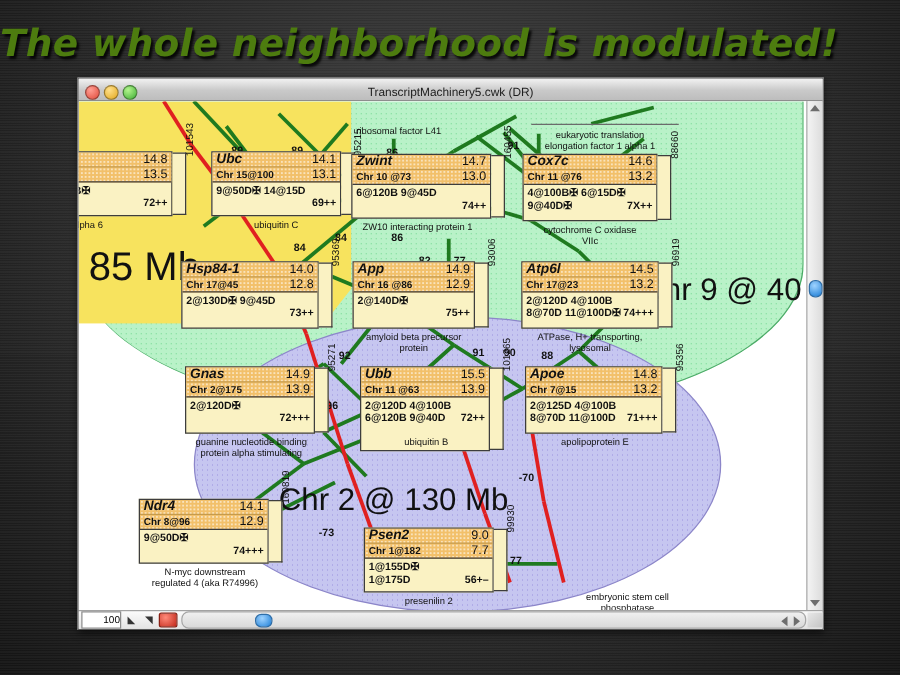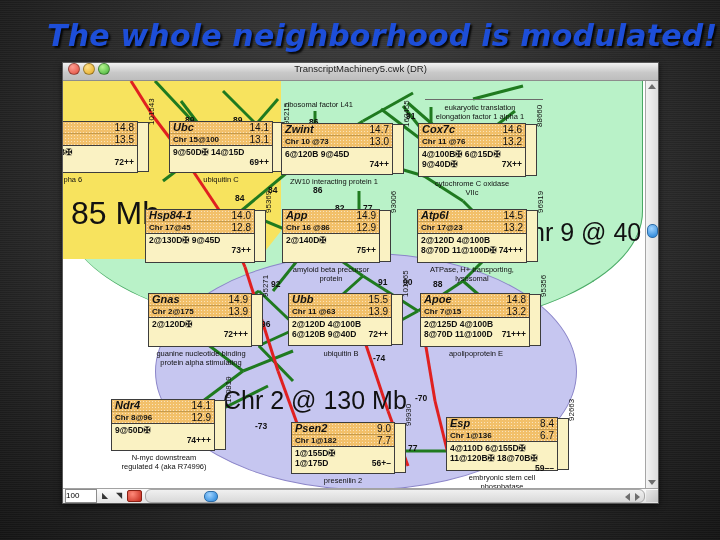--- a/index.html
+++ b/index.html
@@ -10,39 +10,38 @@
       radial-gradient(ellipse at 50% 38%, #4a4a4a 0%, #343434 38%, #1e1e1e 78%, #141414 100%);
     font-family:"Liberation Sans", sans-serif;
   }
   #slide{position:relative;width:720px;height:540px;}
 
   
   #slide-title{
     position:absolute;left:0;top:18px;width:616px;text-align:center;
     font-family:"DejaVu Sans","Liberation Sans",sans-serif;
     font-style:italic;font-weight:bold;font-size:30px;
-    color:#1d4ed8;letter-spacing:.2px;
+    color:#4d7c0f;letter-spacing:.2px;
     text-shadow:2px 2px 2px rgba(0,0,0,.85);
     white-space:nowrap;
-    padding-left:47px;
   }
 
   
   #window{
     position:absolute;left:62px;top:62px;width:595px;height:440px;
     border:1px solid #5a5a5a;
     box-shadow:0 2px 6px rgba(0,0,0,.6);
     background:#fff;
     display:flex;flex-direction:column;
   }
   #titlebar{
     height:17px;flex:0 0 17px;position:relative;
     background:linear-gradient(#f2f2f2,#c9c9c9 55%,#bdbdbd);
     border-bottom:1px solid #8d8d8d;
-    display:flex;align-items:flex-start;
+    display:flex;align-items:flex-end;
   }
   .traffic{display:flex;gap:3px;margin-left:5px;}
   .dot{width:10px;height:10px;border-radius:50%;border:1px solid rgba(0,0,0,.35);}
   .dot.red{background:radial-gradient(circle at 35% 30%,#ff9e93,#e04a3a);}
   .dot.yellow{background:radial-gradient(circle at 35% 30%,#ffe08a,#e3a81f);}
   .dot.green{background:radial-gradient(circle at 35% 30%,#b4f58e,#3fae35);}
   #window-title{
     position:absolute;left:0;right:0;text-align:center;
     font-size:9.5px;color:#1d1d1d;font-family:"Liberation Sans",sans-serif;
   }
@@ -66,21 +65,21 @@
   #vs-down{bottom:3px;border-left:4px solid transparent;border-right:4px solid transparent;border-top:5px solid #6d6d6d;}
 
   
   #bottombar{
     flex:0 0 14px;height:14px;display:flex;align-items:center;
     background:linear-gradient(#fbfbfb,#e3e3e3);
     border-top:1px solid #a2a2a2;
   }
   #zoom-field{
     width:30px;height:12px;margin-left:2px;border:1px solid #8c8c8c;background:#fff;
-    font-size:8px;line-height:12px;text-align:left;color:#000;
+    font-size:8px;line-height:12px;text-align:right;color:#000;
   }
   .bb-icon{margin-left:2px;font-size:8px;color:#333;line-height:12px;}
   #zoom-out-icon,#zoom-in-icon{width:12px;text-align:center;}
   #color-icon{width:13px;height:10px;margin-left:2px;border-radius:2px;
     background:radial-gradient(circle at 35% 30%,#ff8a7a,#c2281a);border:1px solid #8a2014;}
   #hscroll{
     flex:1 1 auto;height:12px;margin:0 1px 0 3px;position:relative;
     background:linear-gradient(#f0f0f0,#d9d9d9);border:1px solid #a6a6a6;border-radius:6px;
   }
   #hthumb{position:absolute;top:1px;left:58px;width:12px;height:9px;border-radius:5px;
@@ -291,21 +290,21 @@
         <div class="edge-num" style="left:318px;top:150px;">91</div>
         <div class="edge-num" style="left:208px;top:198px;">92</div>
         <div class="edge-num" style="left:315px;top:196px;">91</div>
         <div class="edge-num" style="left:340px;top:196px;">90</div>
         <div class="edge-num" style="left:370px;top:198px;">88</div>
         <div class="edge-num" style="left:180px;top:212px;">93</div>
         <div class="edge-num" style="left:428px;top:212px;">93</div>
         <div class="edge-num" style="left:198px;top:238px;">96</div>
         <div class="edge-num" style="left:327px;top:232px;">90</div>
         <div class="edge-num" style="left:310px;top:272px;">-74</div>
-        <div class="edge-num" style="left:352px;top:312px;">-70</div>
+        <div class="edge-num" style="left:352px;top:296px;">-70</div>
         <div class="edge-num" style="left:130px;top:318px;">92</div>
         <div class="edge-num" style="left:192px;top:340px;">-73</div>
         <div class="edge-num" style="left:345px;top:362px;">77</div>
 
         <div class="gene" style="left:-30px;top:40px;width:105px;height:52px;">
           <div class="hdr">
             <div class="row r1">
                 <span class="nm"></span>
                 <span class="v">14.8</span>
               </div>
@@ -470,21 +469,21 @@
           <div class="body">
             <div class="ql">2@120D✠</div>
           </div>
           <div class="score">72+++</div>
           <div class="gene-id">
               <span>95271</span>
             </div>
         </div>
         <div class="gene-desc" style="left:74px;top:269px;width:128px;line-height:8.5px;">guanine nucleotide binding<br>protein alpha stimulating</div>
 
-        <div class="gene" style="left:225px;top:212px;width:104px;height:53px;">
+        <div class="gene" style="left:225px;top:212px;width:104px;height:68px;">
           <div class="hdr">
             <div class="row r1">
                 <span class="nm">Ubb</span>
                 <span class="v">15.5</span>
               </div>
             <div class="row r2">
                 <span class="loc">Chr 11 @63</span>
                 <span class="v">13.9</span>
               </div>
           </div>
@@ -563,40 +562,20 @@
                 <span class="ql">1@175D</span>
                 <span class="ql">56+–</span>
               </div>
           </div>
           <div class="gene-id">
               <span>99930</span>
             </div>
         </div>
         <div class="gene-desc" style="left:238px;top:396px;width:84px;">presenilin 2</div>
 
-        <div class="gene" style="left:383px;top:336px;width:112px;height:54px;">
-          <div class="hdr">
-            <div class="row r1">
-                <span class="nm">Esp</span>
-                <span class="v">8.4</span>
-              </div>
-            <div class="row r2">
-                <span class="loc">Chr 1@136</span>
-                <span class="v">6.7</span>
-              </div>
-          </div>
-          <div class="body">
-            <div class="ql">4@110D 6@155D✠</div>
-            <div class="ql">11@120B✠ 18@70B✠</div>
-          </div>
-          <div class="score">59––</div>
-          <div class="gene-id">
-              <span>92663</span>
-            </div>
-        </div>
         <div class="gene-desc" style="left:383px;top:393px;width:112px;line-height:8.5px;">embryonic stem cell<br>phosphatase</div>
 
         <div class="big-label" id="label-85mb">85 Mb</div>
         <div class="big-label" id="label-chr9">Chr 9 @ 40</div>
         <div class="big-label" id="label-chr2">Chr 2 @ 130 Mb</div>
 
       </div>
 
       <div id="vscroll">
         <div class="vs-arrow" id="vs-up"></div>

